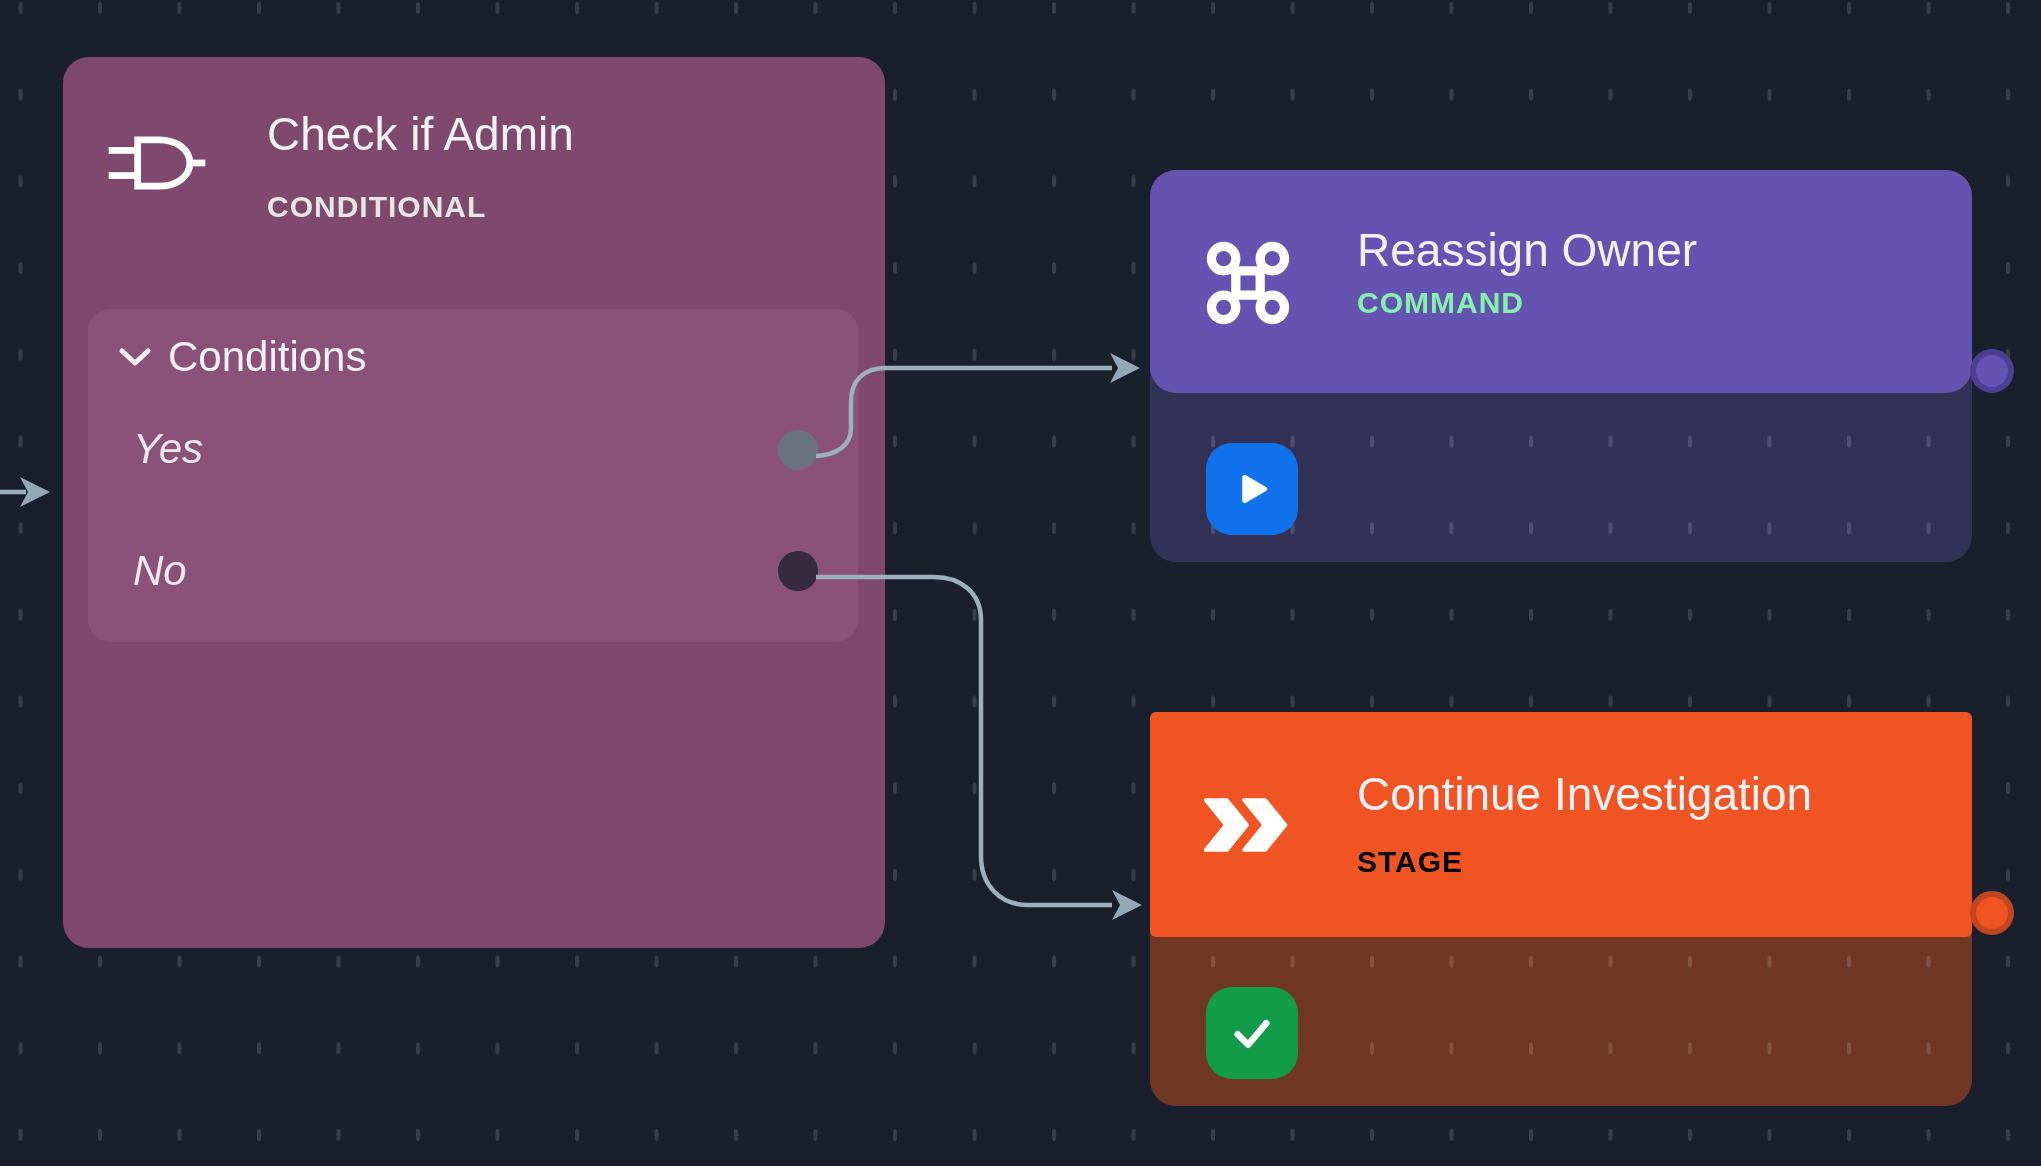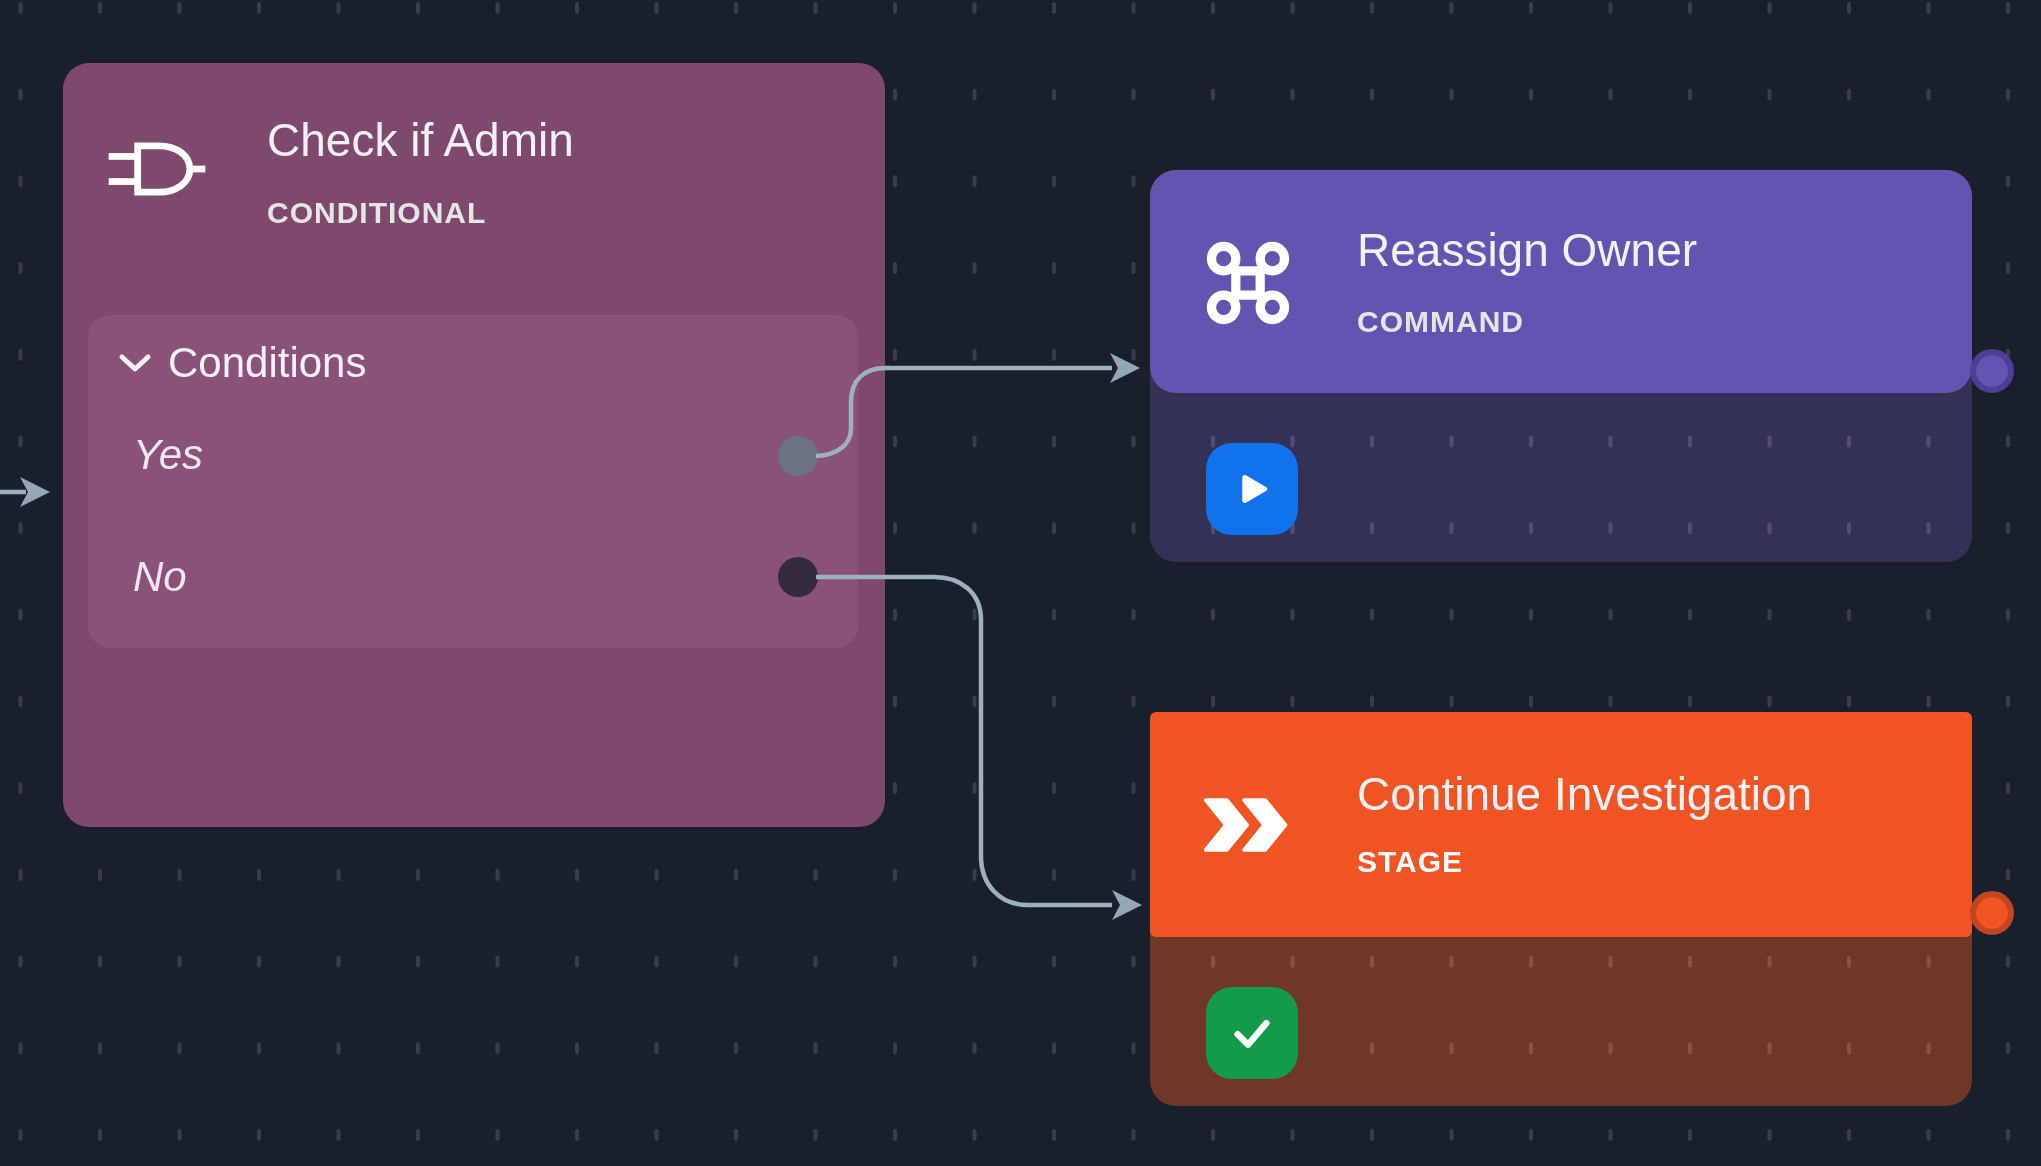--- a/index.html
+++ b/index.html
@@ -20,21 +20,21 @@
     background-size:79.5px 86.7px;background-position:17.5px 1px;
   }
   .edges{position:absolute;left:0;top:0;width:2041px;height:1166px;z-index:5;pointer-events:none;}
   .edges path{fill:none;stroke:var(--wire);stroke-width:4.5;}
   .edges polygon{fill:var(--arrow);}
   .node{position:absolute;border-radius:26px;z-index:1;}
   .node-title{position:absolute;font-size:46px;color:var(--text);white-space:nowrap;line-height:1;}
   .node-sub{position:absolute;font-size:30px;font-weight:700;letter-spacing:1px;white-space:nowrap;line-height:1;}
 
   
-  .n1{left:63px;top:63px;width:822px;height:764px;background:var(--n1-base);}
+  .n1{left:63px;top:57px;width:822px;height:891px;background:var(--n1-base);}
   .n1 .node-title{left:204px;top:54px;}
   .n1 .node-sub{left:204px;top:135px;color:#e5e5e5;}
   .n1 .gate-icon{position:absolute;left:42px;top:77px;}
   .cond-panel{position:absolute;left:25px;top:252px;width:770px;height:333px;background:var(--n1-panel);border-radius:22px;}
   .cond-head{position:absolute;left:30px;top:26px;height:44px;display:flex;align-items:center;gap:16px;cursor:pointer;}
   .cond-head span{font-size:42px;color:var(--text);line-height:1;}
   .cond-row{position:absolute;left:45px;font-size:42px;color:#efe8ef;line-height:1;font-style:italic;}
   .row-yes{top:119px;}
   .row-no{top:241px;}
   .port-dot{position:absolute;width:40px;height:40px;border-radius:50%;z-index:7;}
@@ -47,34 +47,34 @@
   .n1-footer .desc{position:absolute;left:41px;top:46px;font-size:40px;color:var(--muted);line-height:1.1;white-space:nowrap;}
   .sq-btn{position:absolute;width:92px;height:92px;border-radius:26px;display:flex;align-items:center;justify-content:center;cursor:pointer;}
   .btn-green{background:var(--green);}
   .btn-blue{background:var(--blue);}
   .n1-footer .sq-btn{left:39px;top:126px;}
 
   
   .n2{left:1150px;top:170px;width:822px;height:392px;background:var(--n2-body);}
   .n2-header{position:absolute;left:0;top:0;width:822px;height:223px;background:var(--n2-header);border-radius:26px;}
   .n2 .node-title{left:207px;top:57px;}
-  .n2 .node-sub{left:207px;top:137px;color:#e5e5e5;}
+  .n2 .node-sub{left:207px;top:118px;color:#86efac;}
   .n2 .cmd-icon{position:absolute;left:56px;top:71px;}
   .n2-body{position:absolute;left:0;top:223px;width:822px;height:169px;border-radius:0 0 26px 26px;
     background-image:radial-gradient(ellipse 2.5px 6.5px at 3px 7px, rgba(255,255,255,0.14) 97%, transparent 100%);
     background-size:79.5px 86.7px;background-position:60px 41.6px;}
   .n2 .sq-btn{left:56px;top:273px;}
   .out-port{position:absolute;width:44px;height:44px;border-radius:50%;top:179px;right:-42px;z-index:8;cursor:pointer;}
   .n2 .out-port{background:var(--n2-header);border:6px solid #4c3f94;}
 
   
   .n3{left:1150px;top:712px;width:822px;height:394px;background:var(--n3-body);}
   .n3-header{position:absolute;left:0;top:0;width:822px;height:225px;background:var(--n3-header);border-radius:6px;}
   .n3 .node-title{left:207px;top:59px;}
-  .n3 .node-sub{left:207px;top:135px;color:#ffffff;}
+  .n3 .node-sub{left:207px;top:135px;color:#000000;}
   .n3 .stage-icon{position:absolute;left:52px;top:86px;}
   .n3-body{position:absolute;left:0;top:225px;width:822px;height:169px;border-radius:0 0 26px 26px;
     background-image:radial-gradient(ellipse 2.5px 6.5px at 3px 7px, rgba(255,255,255,0.14) 97%, transparent 100%);
     background-size:79.5px 86.7px;background-position:60px 17.8px;}
   .n3 .sq-btn{left:56px;top:275px;}
   .n3 .out-port{background:var(--n3-header);border:6px solid #bf461e;}
 </style>
 </head>
 <body>
 

